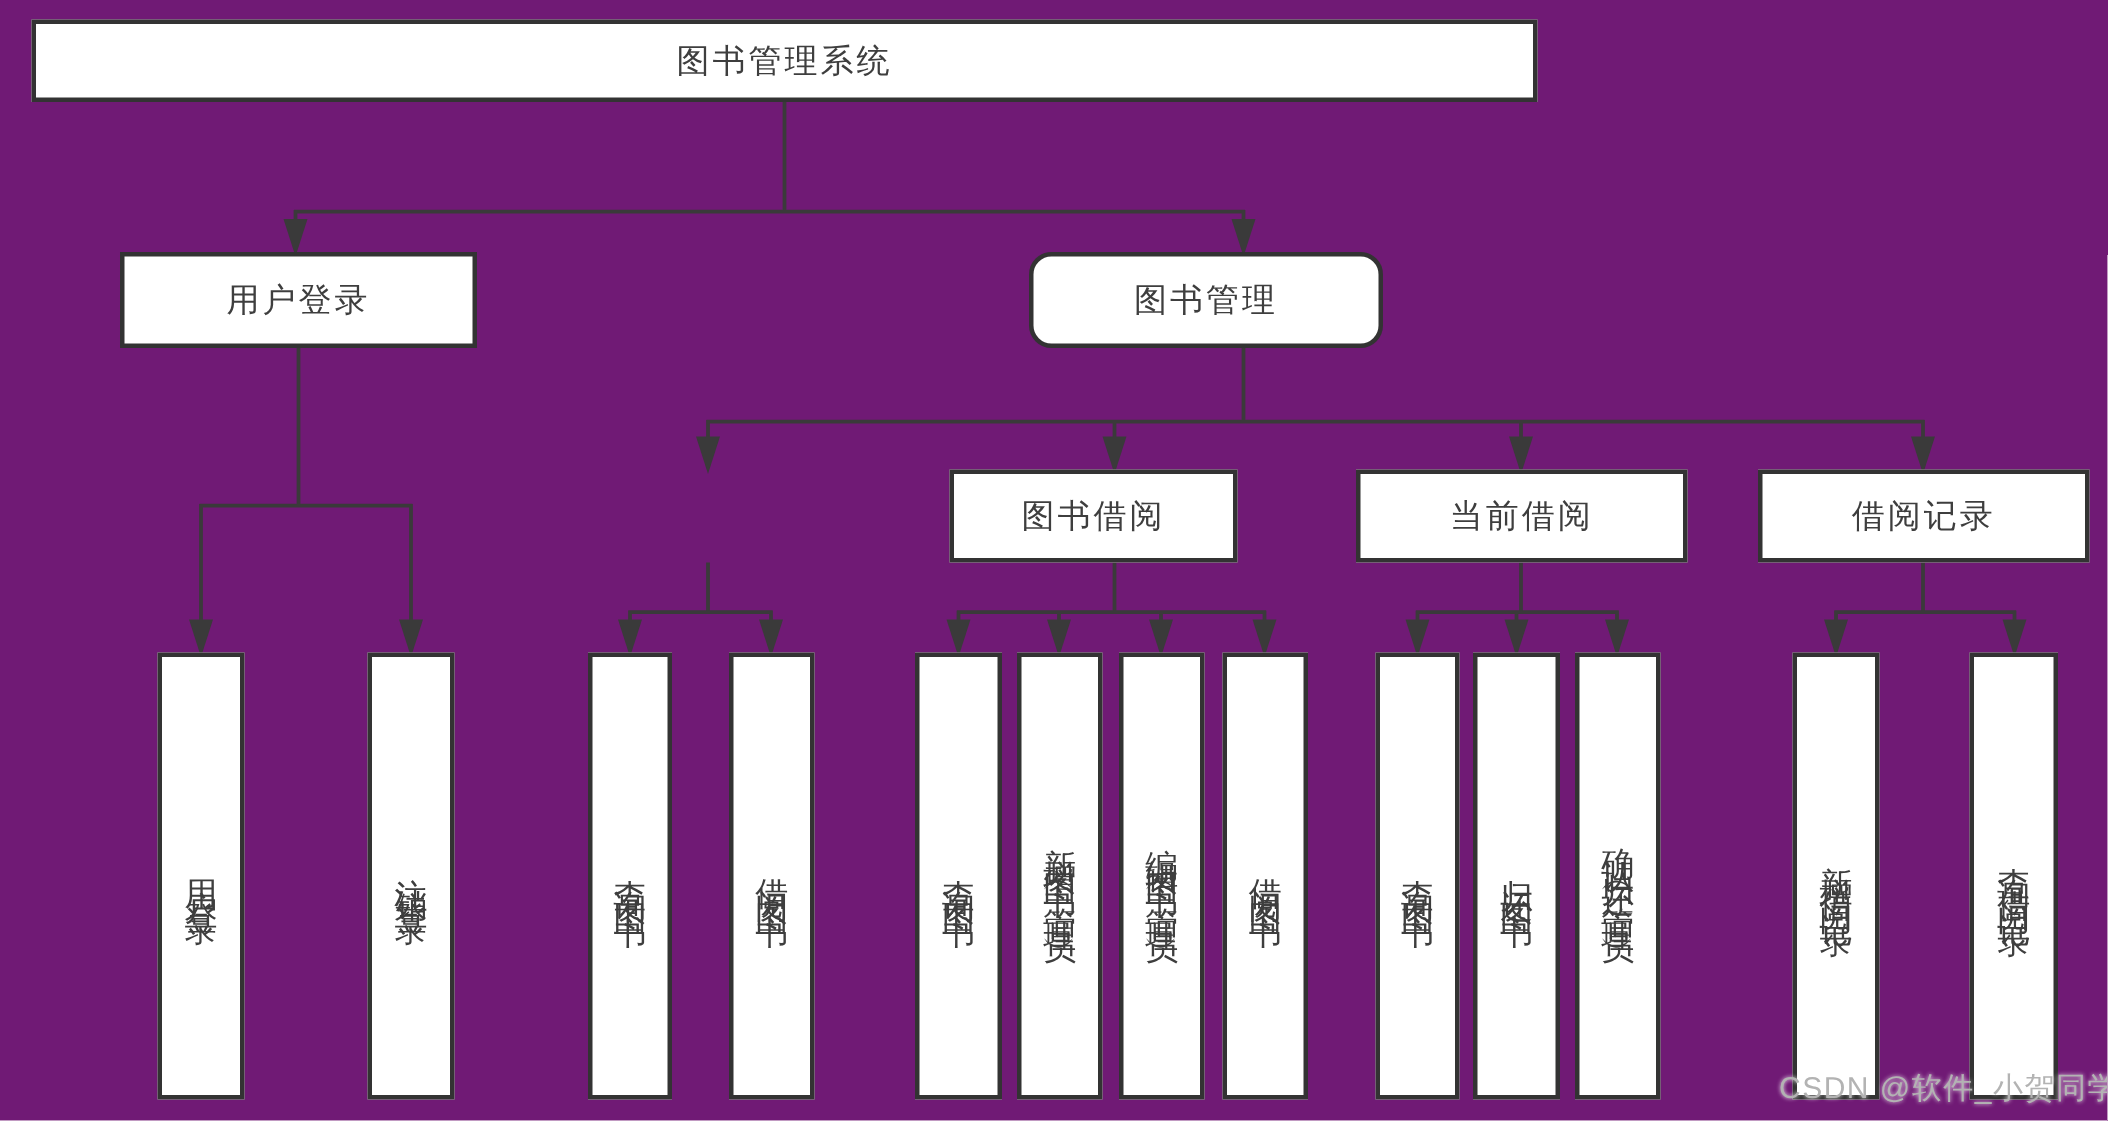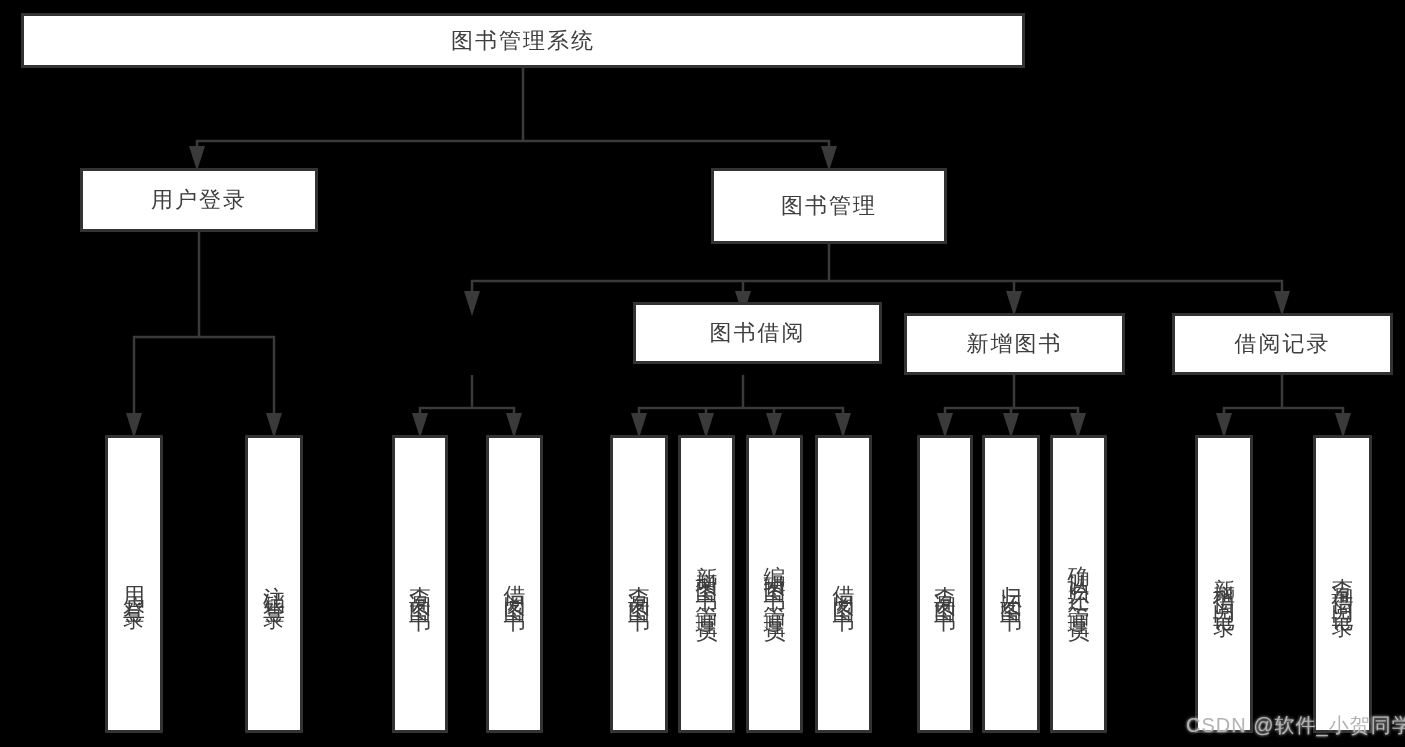--- a/index.html
+++ b/index.html
@@ -5,21 +5,21 @@
   html, body {
     margin: 0;
     padding: 0;
     background: #ffffff;
     font-family: "Liberation Sans", "DejaVu Sans", sans-serif;
   }
   .stage {
     position: relative;
     width: 1405px;
     height: 747px;
-    background: #000000;
+    background: #701a75;
     overflow: hidden;
   }
   .connectors {
     position: absolute;
     left: 0; top: 0;
     width: 1405px;
     height: 747px;
     z-index: 1;
   }
   .box {
@@ -41,23 +41,23 @@
   .v-box {
     writing-mode: vertical-rl;
     text-orientation: mixed;
     font-size: 22px;
     letter-spacing: 8px;
     line-height: 1;
   }
   
   .n-root           { left: 21px;   top: 13px;  width: 1004px; height: 55px; }
   .n-user-login     { left: 80px;   top: 168px; width: 238px;  height: 64px; }
-  .n-book-mgmt      { left: 711px;  top: 168px; width: 236px;  height: 76px; }
+  .n-book-mgmt      { left: 686px;  top: 168px; width: 236px;  height: 64px; border-radius: 15px; }
   .n-new-book       { left: 362px;  top: 313px; width: 221px;  height: 62px; }
-  .n-book-borrow    { left: 633px;  top: 302px; width: 249px;  height: 62px; }
+  .n-book-borrow    { left: 633px;  top: 313px; width: 192px;  height: 62px; }
   .n-current-borrow { left: 904px;  top: 313px; width: 221px;  height: 62px; }
   .n-borrow-record  { left: 1172px; top: 313px; width: 221px;  height: 62px; }
   .leaf { top: 435px; height: 298px; }
   .l-user-login { left: 105px;  width: 58px; }
   .l-logout     { left: 245px;  width: 58px; }
   .l-nb-query   { left: 392px;  width: 56px; }
   .l-nb-borrow  { left: 486px;  width: 57px; }
   .l-bb-query   { left: 610px;  width: 58px; }
   .l-bb-add     { left: 678px;  width: 57px; }
   .l-bb-edit    { left: 746px;  width: 57px; }
@@ -135,21 +135,21 @@
     <span>用户登录</span>
   </div>
   <div class="box h-box n-book-mgmt">
     <span>图书管理</span>
   </div>
 
   <div class="box h-box n-book-borrow">
     <span>图书借阅</span>
   </div>
   <div class="box h-box n-current-borrow">
-    <span>新增图书</span>
+    <span>当前借阅</span>
   </div>
   <div class="box h-box n-borrow-record">
     <span>借阅记录</span>
   </div>
 
   <div class="box v-box leaf l-user-login">
     <span>用户登录</span>
   </div>
   <div class="box v-box leaf l-logout">
     <span>注销登录</span>

